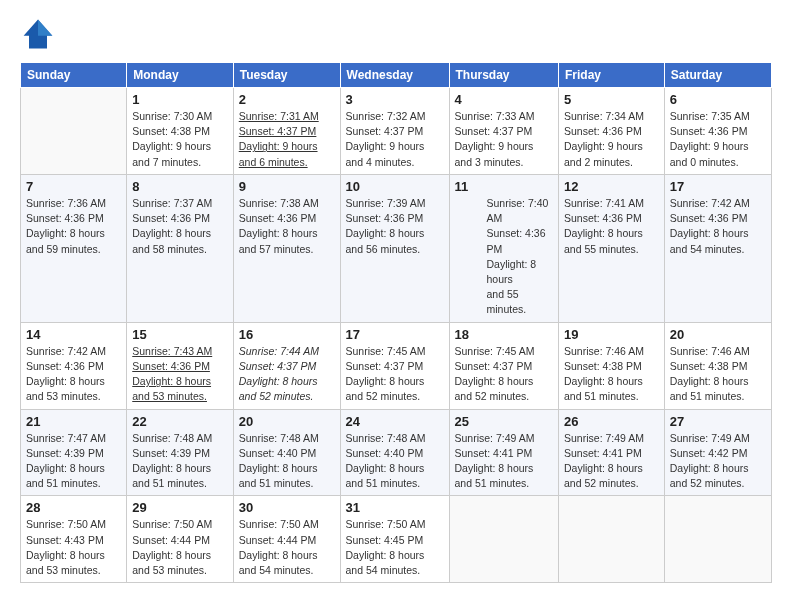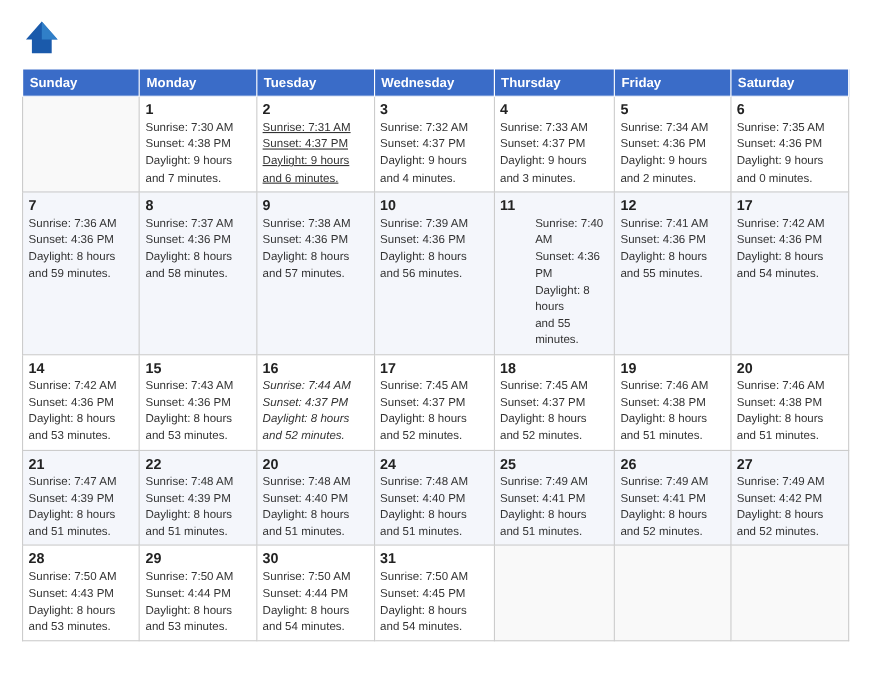--- a/index.html
+++ b/index.html
@@ -225,21 +225,21 @@
         <tr>
           <td>
             <span class="day-num">14</span>
             <div class="day-info" style="white-space: pre-line;">Sunrise: 7:42 AM
 Sunset: 4:36 PM
 Daylight: 8 hours
 and 53 minutes.</div>
           </td>
           <td>
             <span class="day-num">15</span>
-            <div class="day-info" style="white-space: pre-line;">Sunrise: 7:43 AM
+            <div class="day-info" style="white-space: pre-line; text-decoration: underline;">Sunrise: 7:43 AM
 Sunset: 4:36 PM
 Daylight: 8 hours
 and 53 minutes.</div>
           </td>
           <td>
             <span class="day-num">16</span>
             <div class="day-info" style="white-space: pre-line; font-style: italic;">Sunrise: 7:44 AM
 Sunset: 4:37 PM
 Daylight: 8 hours
 and 52 minutes.</div>

